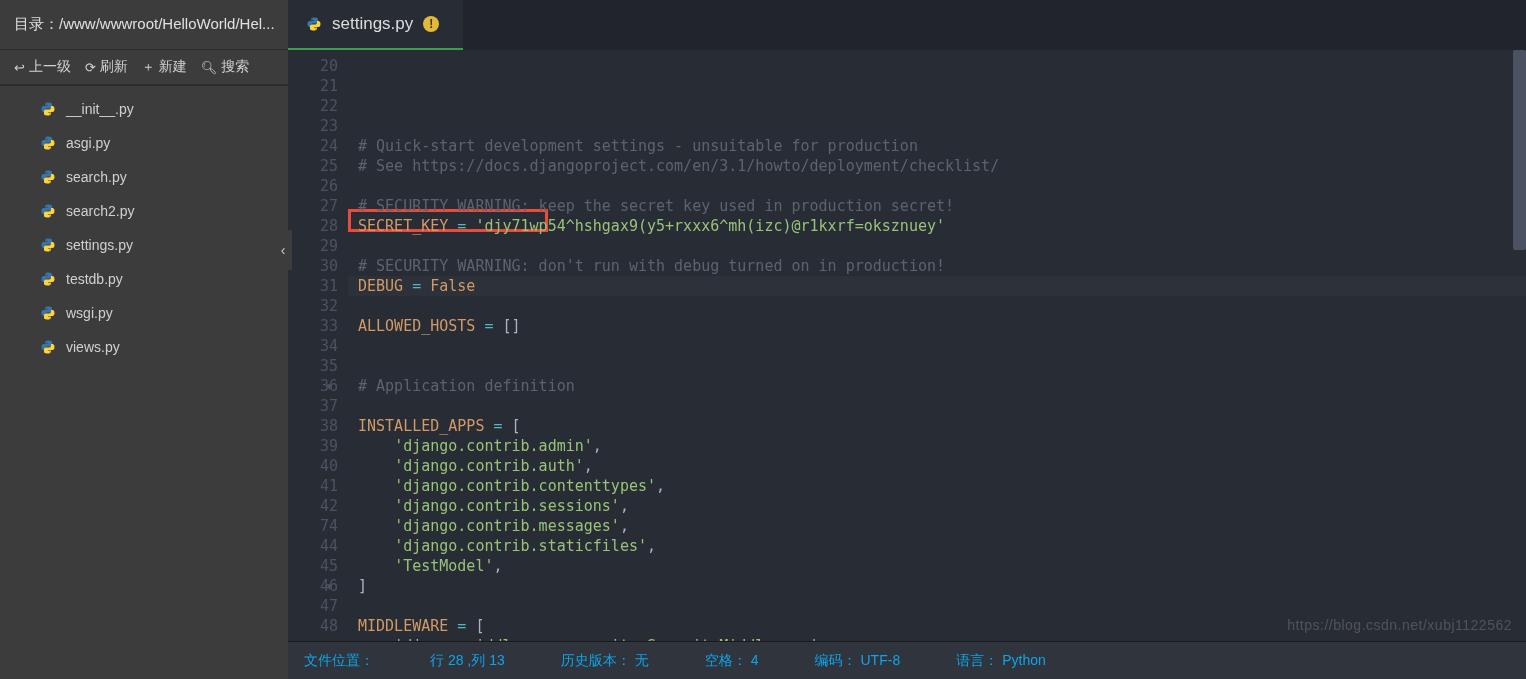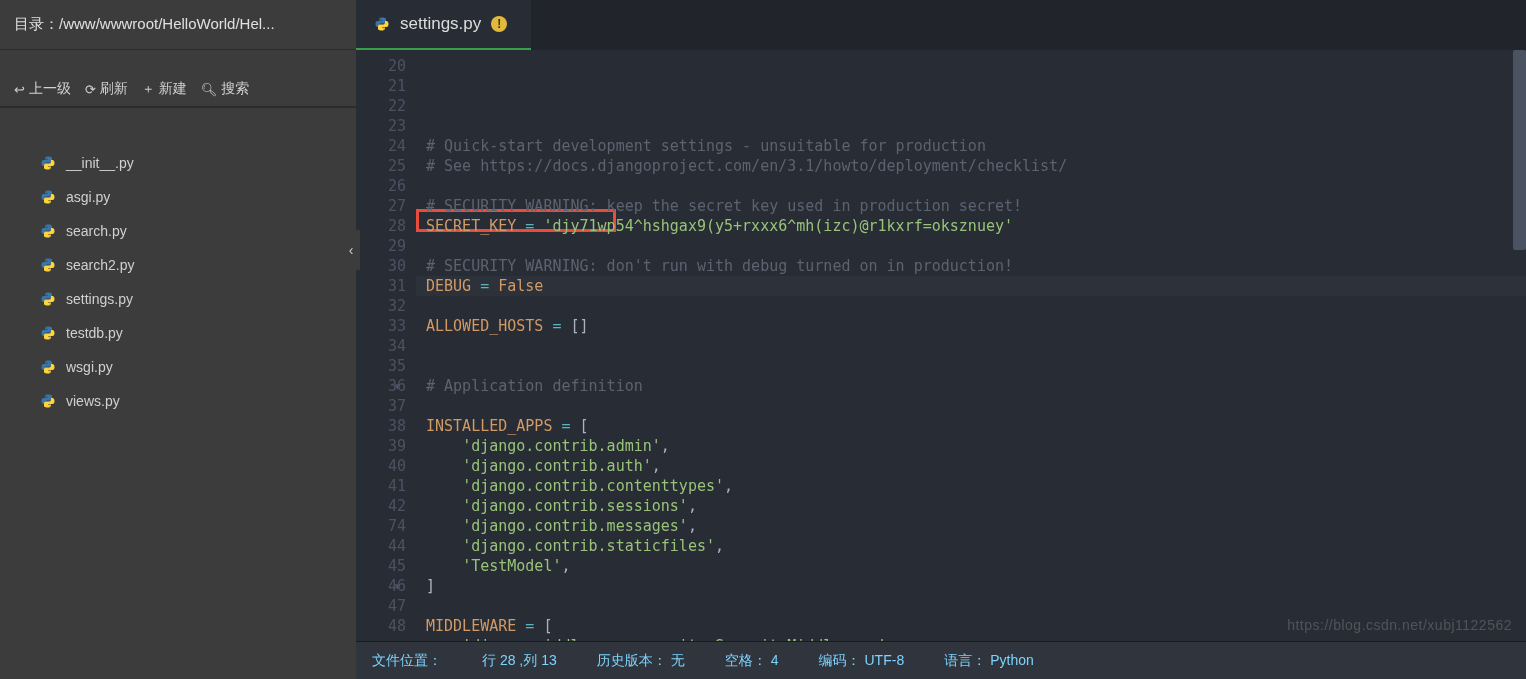--- a/index.html
+++ b/index.html
@@ -7,26 +7,25 @@
     font-family: "Microsoft YaHei", -apple-system, sans-serif;
     background: #282c34;
     color: #abb2bf;
     width: 1526px;
     height: 679px;
     overflow: hidden;
     font-size: 14px;
     display: flex;
   }
   .sidebar {
-    width: 356px;
+    width: 288px;
     background: #3c3c3c;
     display: flex;
     flex-direction: column;
     flex-shrink: 0;
-    gap: 22px;
   }
   .sidebar-header {
     height: 50px;
     display: flex;
     align-items: center;
     padding: 0 14px;
     color: #e0e0e0;
     font-size: 15px;
     border-bottom: 1px solid #2b2b2b;
     white-space: nowrap;
@@ -37,21 +36,21 @@
     display: flex;
     align-items: center;
     gap: 14px;
     padding: 0 14px;
     color: #d0d0d0;
     font-size: 14px;
     border-bottom: 2px solid #2b2b2b;
   }
   .tool-btn { display: flex; align-items: center; gap: 4px; cursor: pointer; }
   .tool-btn .ic { font-size: 13px; }
-  .file-list { flex: 1; padding-top: 16px; }
+  .file-list { flex: 1; padding-top: 6px; }
   .file-item {
     display: flex;
     align-items: center;
     height: 34px;
     padding-left: 40px;
     color: #d0d0d0;
     cursor: pointer;
     font-size: 14px;
     gap: 10px;
   }
@@ -141,23 +140,23 @@
     cursor: pointer;
     z-index: 5;
   }
   .statusbar {
     height: 38px;
     background: #2f343d;
     border-top: 1px solid #181a1f;
     display: flex;
     align-items: center;
     padding: 0 16px;
-    color: #7dd3fc;
-    font-size: 14px;
-    gap: 40px;
+    color: #0ea5e9;
+    font-size: 14px;
+    gap: 56px;
     white-space: nowrap;
   }
   .statusbar .seg { display: inline-flex; gap: 4px; }
   .scrollbar-v {
     position: absolute;
     right: 0; top: 50px;
     width: 13px; height: 200px;
     background: #4b5363;
     border-radius: 2px;
   }

